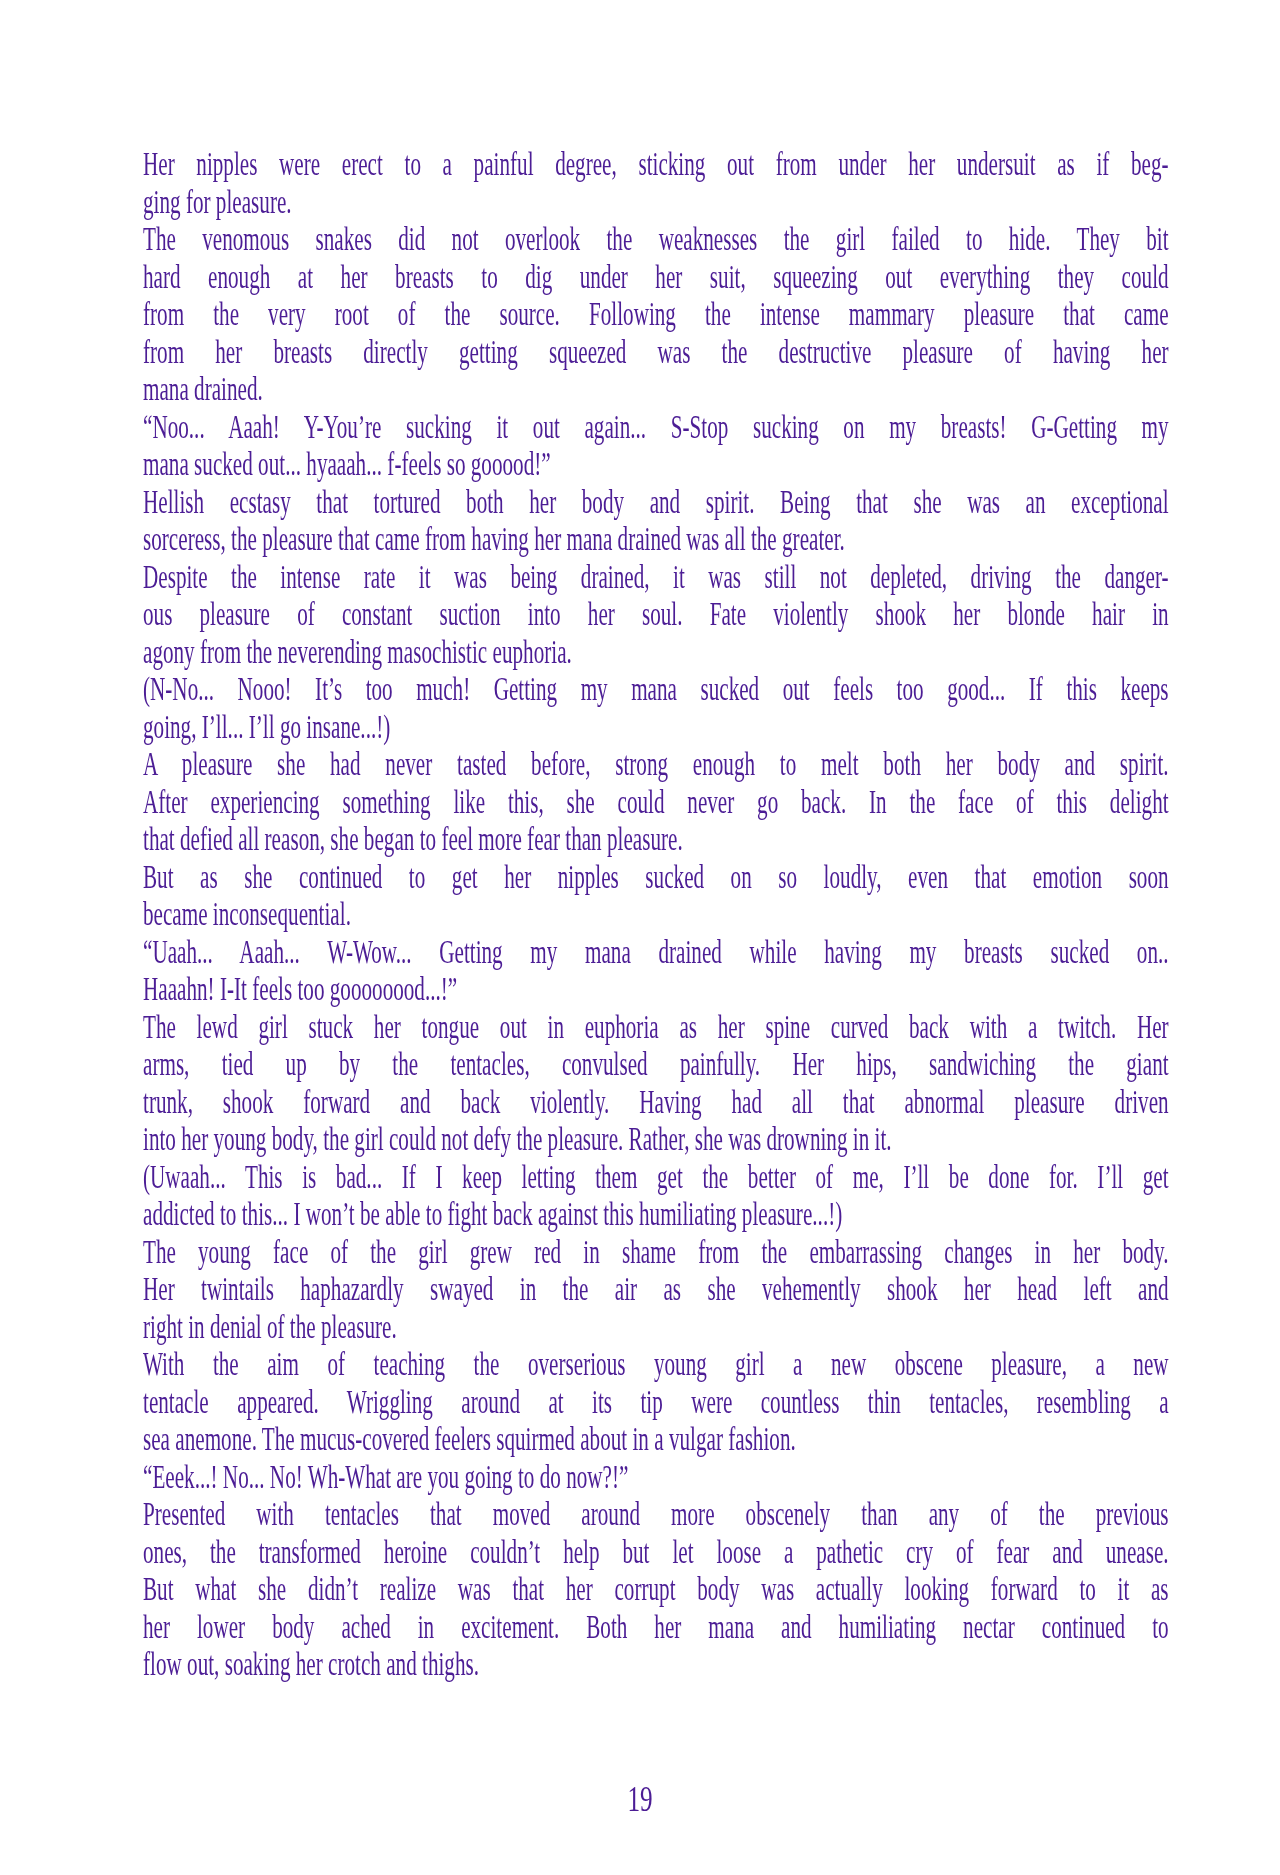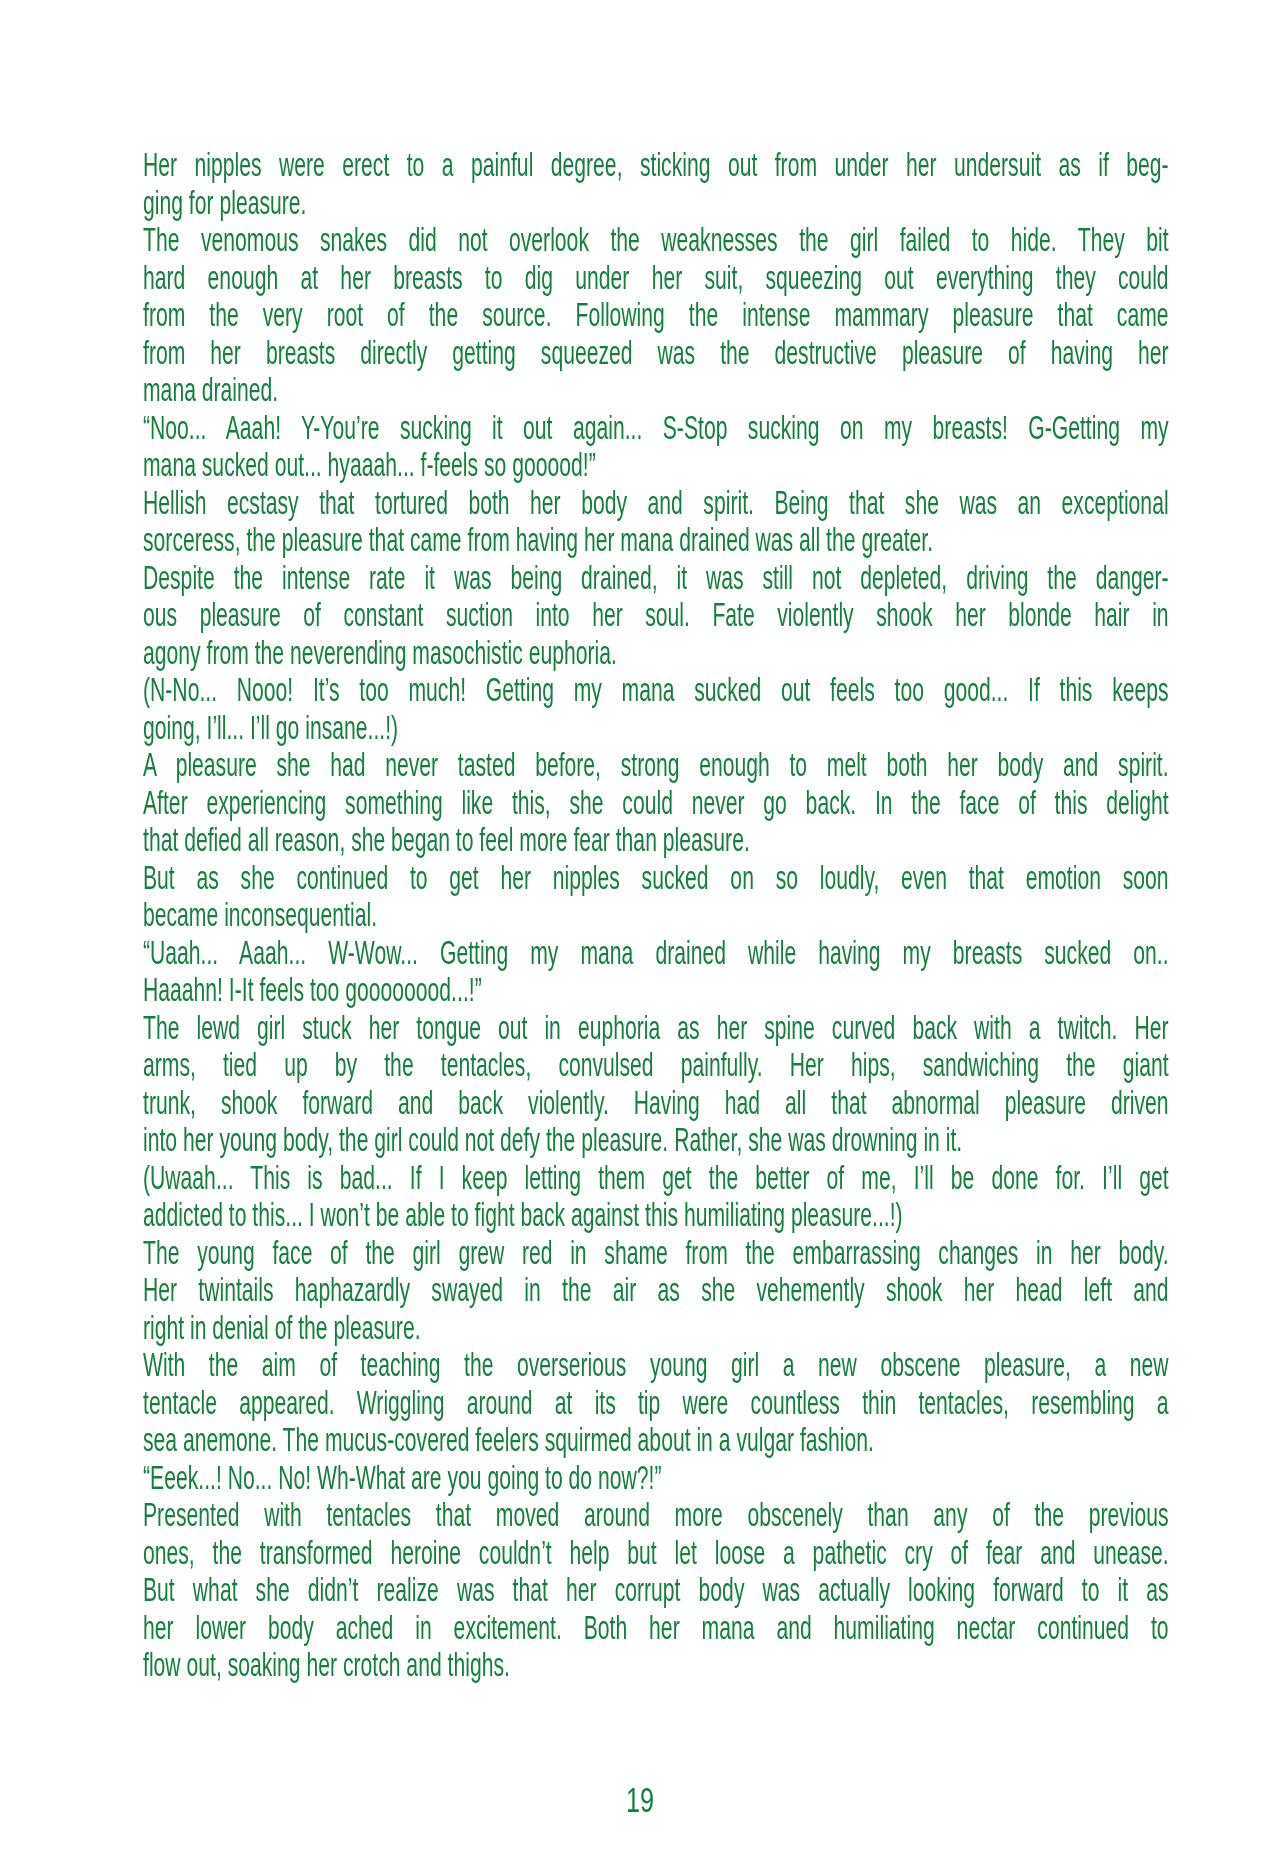--- a/index.html
+++ b/index.html
@@ -5,22 +5,22 @@
   html, body {
     margin: 0;
     padding: 0;
   }
   .page {
     position: relative;
     width: 1280px;
     height: 1875px;
     background: #ffffff;
     overflow: hidden;
-    font-family: Liberation Sans, sans-serif;
-    color: #15803d;
+    font-family: Liberation Serif, serif;
+    color: #4c1d95;
   }
   
   .text-block {
     position: absolute;
     left: 143px;
     top: 146px;
     width: 1600px;
     transform: scaleX(0.641);
     transform-origin: 0 0;
     font-size: 33px;

